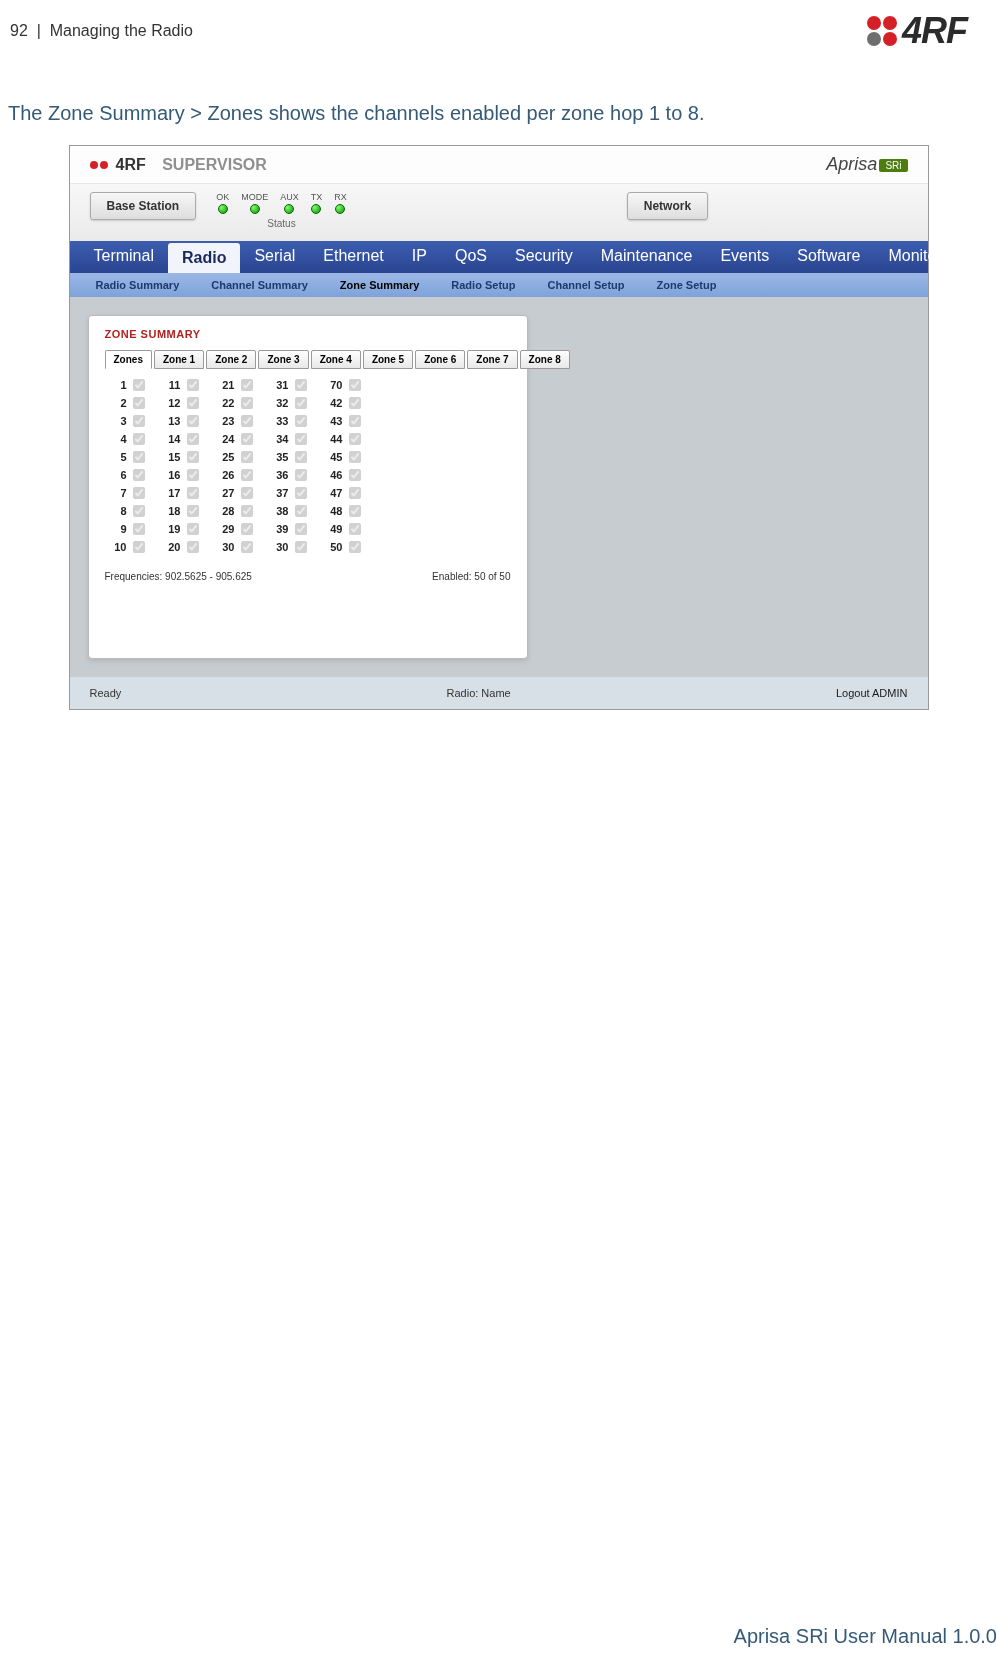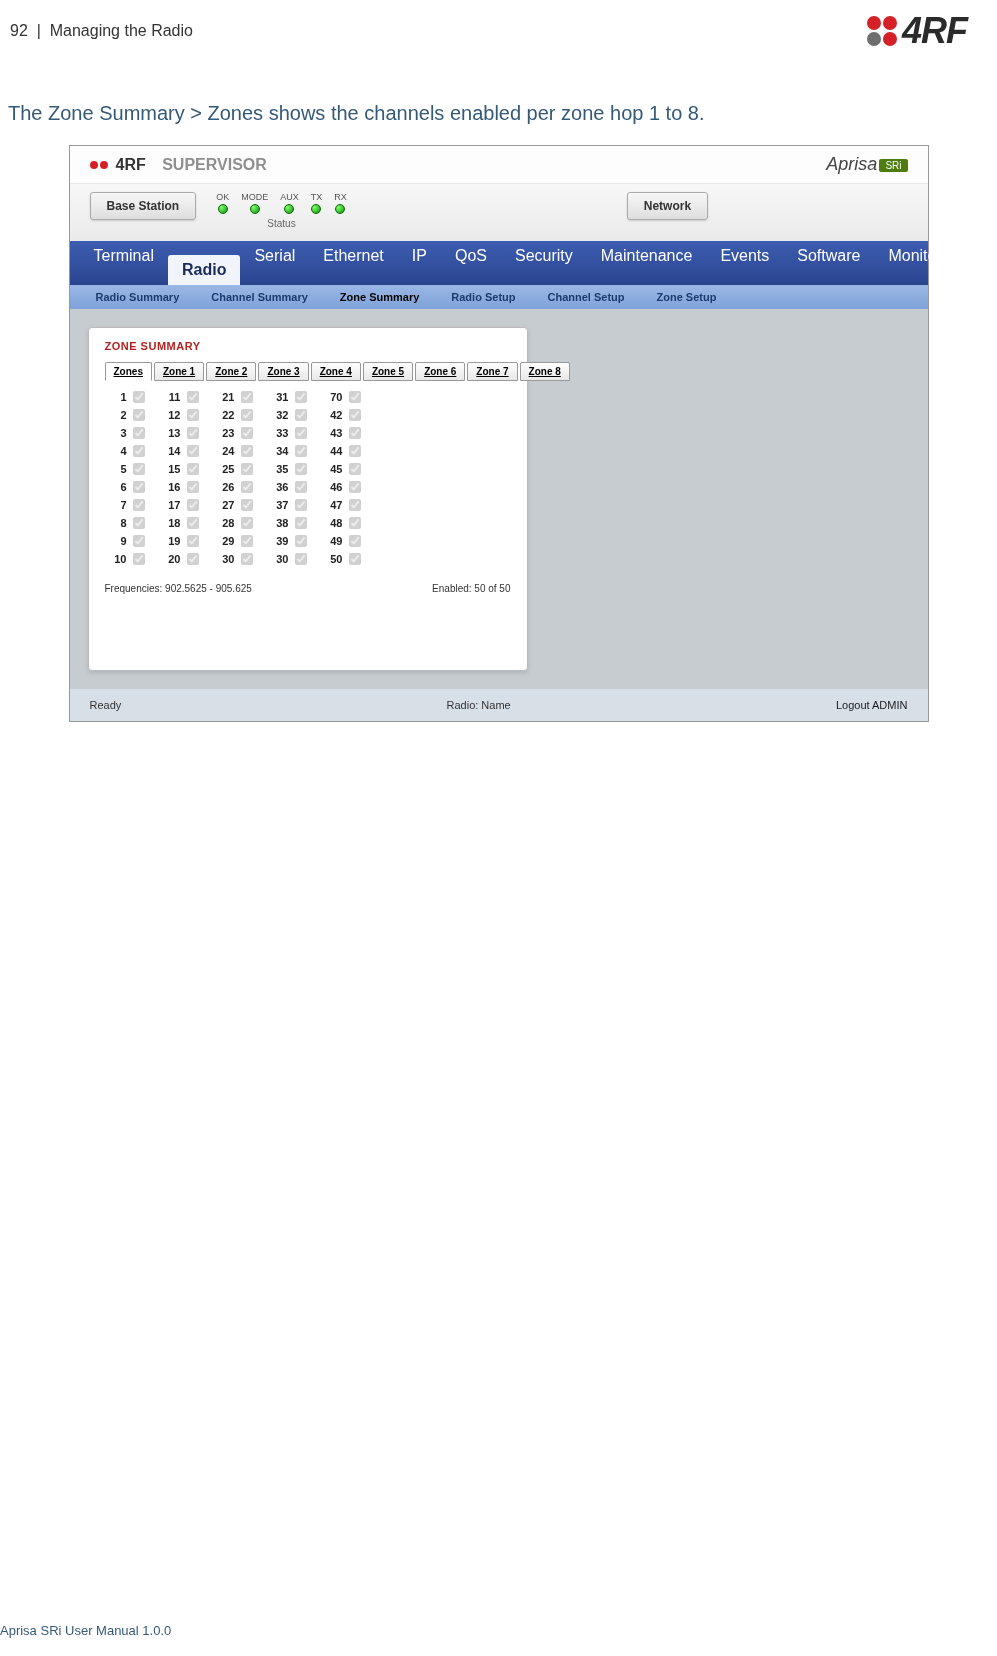--- a/index.html
+++ b/index.html
@@ -32,45 +32,45 @@
 .leds { display: flex; flex-direction: column; align-items: center; font-size: 10px; color: #555; }
 .led-row { display: flex; gap: 12px; }
 .led-col { display: flex; flex-direction: column; align-items: center; gap: 2px; }
 .led { width: 10px; height: 10px; border-radius: 50%; background: radial-gradient(circle at 30% 30%, #7fff6a, #0a8f0a); border: 1px solid #0a6600; }
 .status-label { font-size: 10px; margin-top: 4px; color: #666; }
 .network-btn-wrap { margin-left: 260px; }
 
 
 .main-nav { background: linear-gradient(#3c5db0,#2a4590); display: flex; padding: 0 10px; }
 .main-nav .tab { color: #fff; font-size: 16px; padding: 6px 14px; cursor: pointer; }
-.main-nav .tab.active { background: #f1f4fb; color: #1a2b5a; font-weight: 700; border-radius: 3px 3px 0 0; margin-top: 14px; }
+.main-nav .tab.active { background: #f1f4fb; color: #1a2b5a; font-weight: 700; border-radius: 3px 3px 0 0; margin-top: 2px; }
 .sub-nav { background: linear-gradient(#9bb7e5,#7ea3da); display: flex; padding: 0 10px; }
 .sub-nav .sub { color: #1d3a6e; font-size: 11px; padding: 6px 16px; cursor: pointer; font-weight: bold; }
 .sub-nav .sub.active { font-weight: 700; color: #000; }
 
 .content { background: #c7ccd1; padding: 18px; min-height: 380px; display: flex; }
 .panel { background: #fff; border: 1px solid #bbb; border-radius: 4px; padding: 12px 16px 18px; width: 440px; box-shadow: 0 2px 5px rgba(0,0,0,.12); }
 .panel h3 { color: #b22222; font-size: 11px; font-weight: 700; margin-bottom: 10px; letter-spacing: .5px; }
 
 .zone-tabs { display: flex; gap: 2px; margin-bottom: 10px; flex-wrap: nowrap; }
-.zone-tab { border: 1px solid #999; background: linear-gradient(#fefefe,#e8e8e8); font-size: 10px; font-weight: 700; padding: 3px 8px; border-radius: 2px 2px 0 0; cursor: pointer; white-space: nowrap; text-decoration: underline; }
+.zone-tab { border: 1px solid #999; background: linear-gradient(#fefefe,#e8e8e8); font-size: 10px; font-weight: 700; padding: 3px 8px; border-radius: 2px 2px 0 0; cursor: pointer; white-space: nowrap; }
 .zone-tab.active { background: #fff; border-bottom-color: #fff; }
 
 .grid { display: flex; gap: 20px; margin-left: 6px; }
 .col { display: flex; flex-direction: column; gap: 6px; }
 .cell { display: flex; align-items: center; gap: 6px; font-size: 11px; font-weight: 700; color: #222; }
 .cell input[type=checkbox] { width: 12px; height: 12px; accent-color: #3b7f3b; }
 .cell span.num { width: 16px; text-align: right; }
 
 .panel-footer { display: flex; justify-content: space-between; font-size: 10px; color: #333; margin-top: 18px; }
 
 .status-bar { background: #d7e0e7; display: flex; justify-content: space-between; font-size: 11px; padding: 10px 20px; color: #333; text-align: right; }
 .status-bar .right { color: #1a1a1a; cursor: pointer; }
 
-.page-footer { position: absolute; bottom: 18px; left: 0; right: 0; text-align: left; color: #355a78; font-size: 13px; }
+.page-footer { position: absolute; bottom: 8px; left: 0; right: 0; text-align: right; color: #355a78; font-size: 20px; }
 </style>
 </head>
 <body>
 
 <div class="page-header">
   <div class="page-header-left">
     <span>92</span>&nbsp;&nbsp;|&nbsp;&nbsp;<span>Managing the Radio</span>
   </div>
   <div class="logo-4rf">
     <span class="dots">

